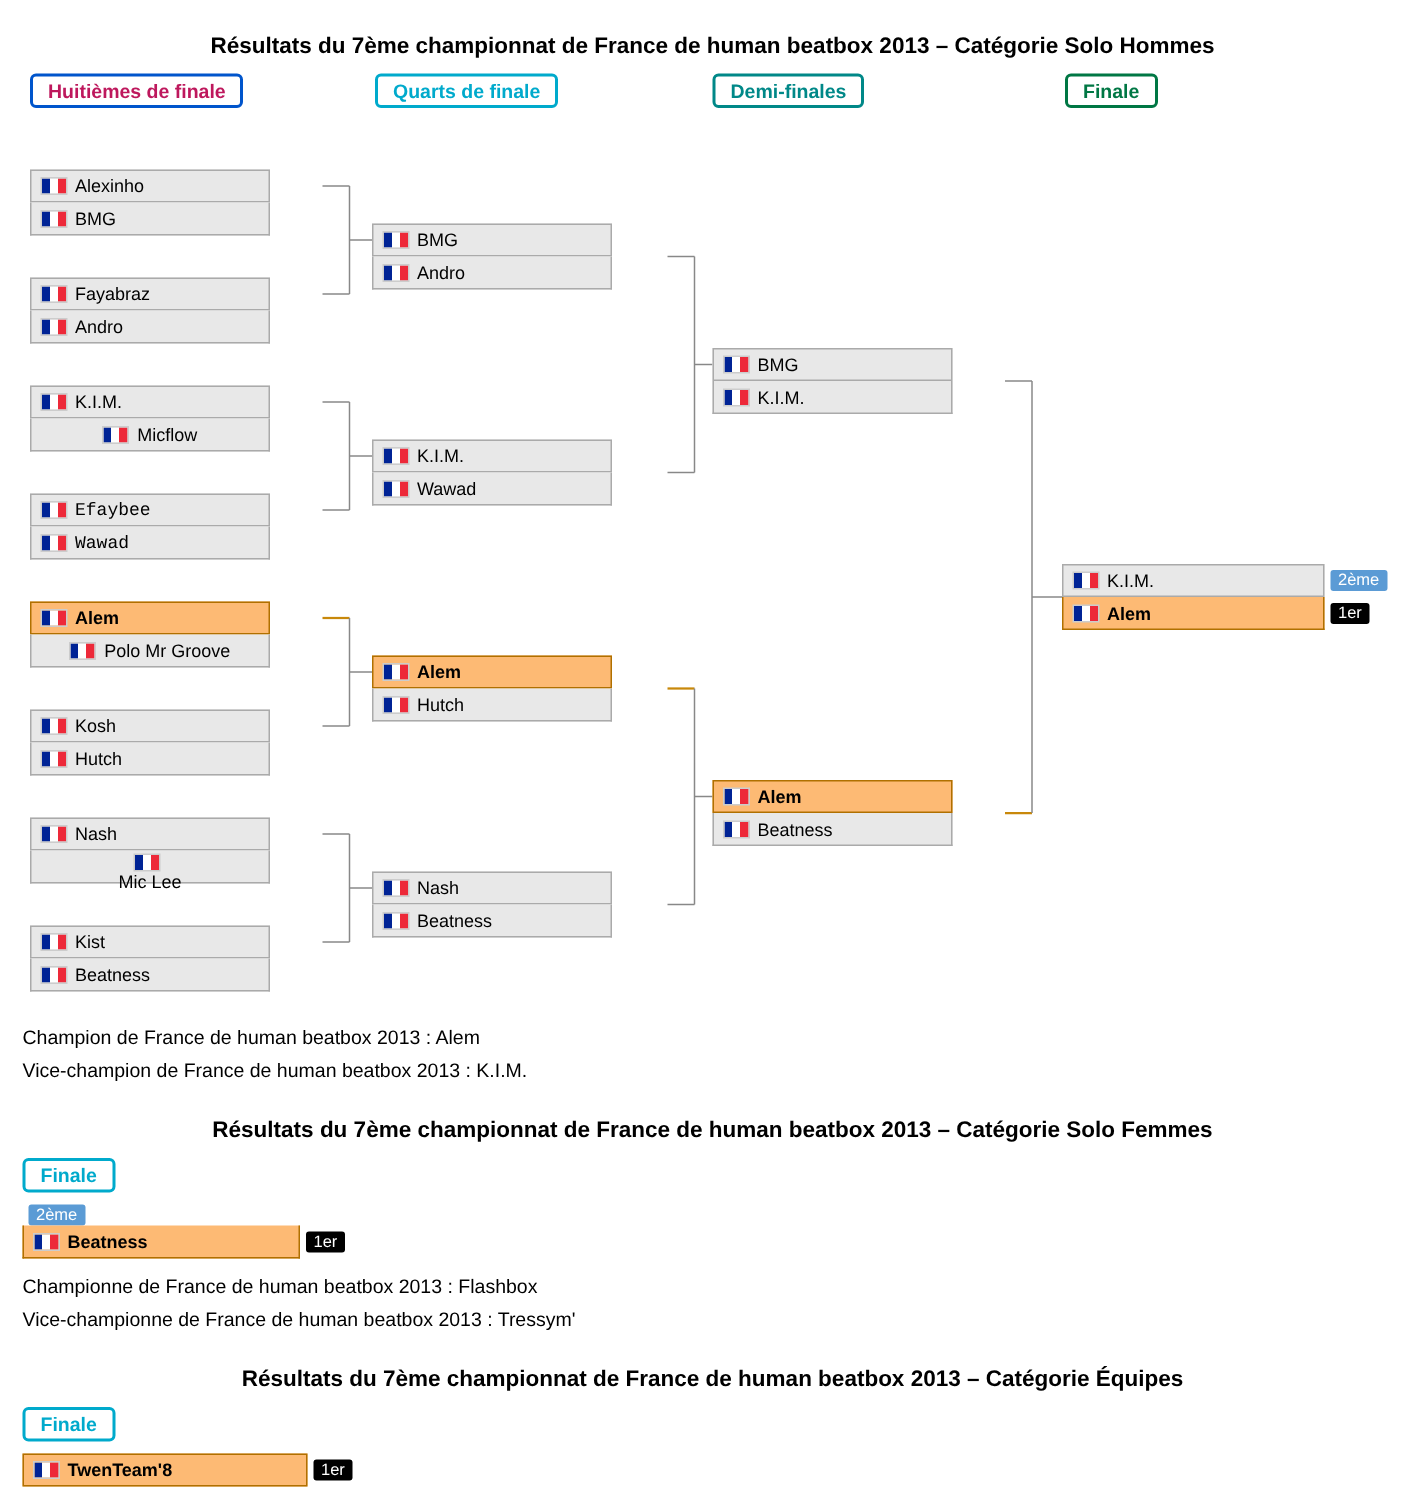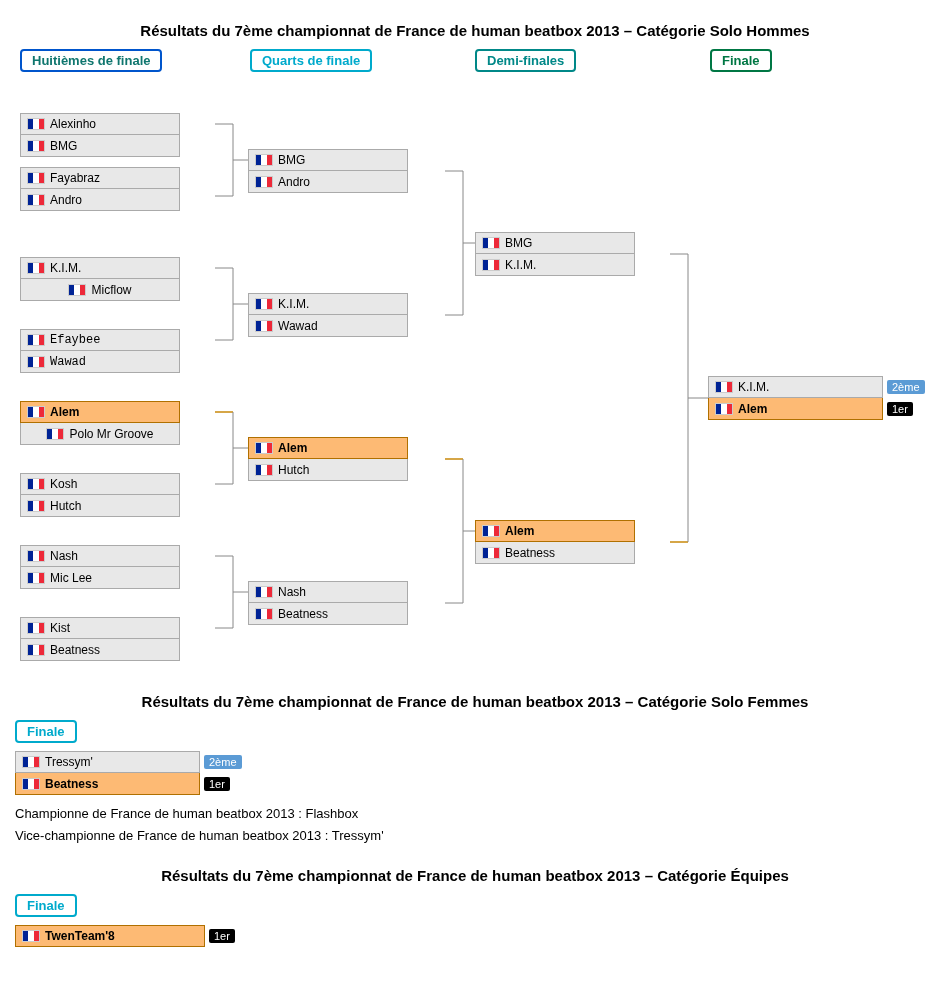--- a/index.html
+++ b/index.html
@@ -22,21 +22,21 @@
     .bracket-section { margin-bottom: 20px; }
     .round-label {
       display: inline-block;
       border: 2px solid;
       border-radius: 4px;
       padding: 2px 10px;
       font-weight: bold;
       font-size: 13px;
       background: #fff;
     }
-    .round-label.blue { border-color: #0055cc; color: #0f766e; }
+    .round-label.blue { border-color: #0055cc; color: #be185d; }
     .round-label.cyan { border-color: #00aacc; color: #00aacc; }
     .round-label.teal { border-color: #008888; color: #008888; }
     .round-label.green { border-color: #007744; color: #007744; }
 
     
     .player-box {
       display: flex;
       align-items: center;
       padding: 2px 6px;
       min-width: 160px;
@@ -159,21 +159,21 @@
       <div class="player-box">
           <span class="flag flag-fr"></span>
           <span>Alexinho</span>
         </div>
       <div class="player-box" style="border-top:none;">
           <span class="flag flag-fr"></span>
           <span>BMG</span>
         </div>
     </div>
 
-    <div style="position:absolute;left:5px;top:84px;">
+    <div style="position:absolute;left:5px;top:102px;">
       <div class="player-box">
           <span class="flag flag-fr"></span>
           <span>Fayabraz</span>
         </div>
       <div class="player-box" style="border-top:none;">
           <span class="flag flag-fr"></span>
           <span>Andro</span>
         </div>
     </div>
 
@@ -219,21 +219,21 @@
           <span class="flag flag-fr"></span>
           <span>Hutch</span>
         </div>
     </div>
 
     <div style="position:absolute;left:5px;top:462px;">
       <div class="player-box">
           <span class="flag flag-fr"></span>
           <span>Nash</span>
         </div>
-      <div class="player-box" style="border-top:none;">
+      <div class="player-box" style="border-top:none;flex-direction:column;">
           <span class="flag flag-fr"></span>
           <span>Mic Lee</span>
         </div>
     </div>
 
     <div style="position:absolute;left:5px;top:534px;">
       <div class="player-box">
           <span class="flag flag-fr"></span>
           <span>Kist</span>
         </div>
@@ -321,35 +321,35 @@
         <div class="player-box winner" style="min-width:175px;border-top:none;">
             <span class="flag flag-fr"></span>
             <span>Alem</span>
           </div>
         <span class="rank-badge gold">1er</span>
       </div>
     </div>
 
   </div>
 
+  <div class="result-text">
+    <div>Champion de France de human beatbox 2013 : Alem</div>
+    <div>Vice-champion de France de human beatbox 2013 : K.I.M.</div>
+  </div>
 </div>
 
 <div class="bracket-section" style="margin-top:18px;">
   <h2>Résultats du 7ème championnat de France de human beatbox 2013 – Catégorie Solo Femmes</h2>
 
   <div style="margin-top:6px;">
     <span class="round-label cyan">Finale</span>
   </div>
 
   <div style="margin-top:8px; display:inline-flex; flex-direction:column;">
     <div class="player-row">
-      <div class="player-box" style="min-width:185px;">
-          <span class="flag flag-fr"></span>
-          <span>Tressym'</span>
-        </div>
       <span class="rank-badge">2ème</span>
     </div>
     <div class="player-row">
       <div class="player-box winner" style="min-width:185px;border-top:none;">
           <span class="flag flag-fr"></span>
           <span>Beatness</span>
         </div>
       <span class="rank-badge gold">1er</span>
     </div>
   </div>

